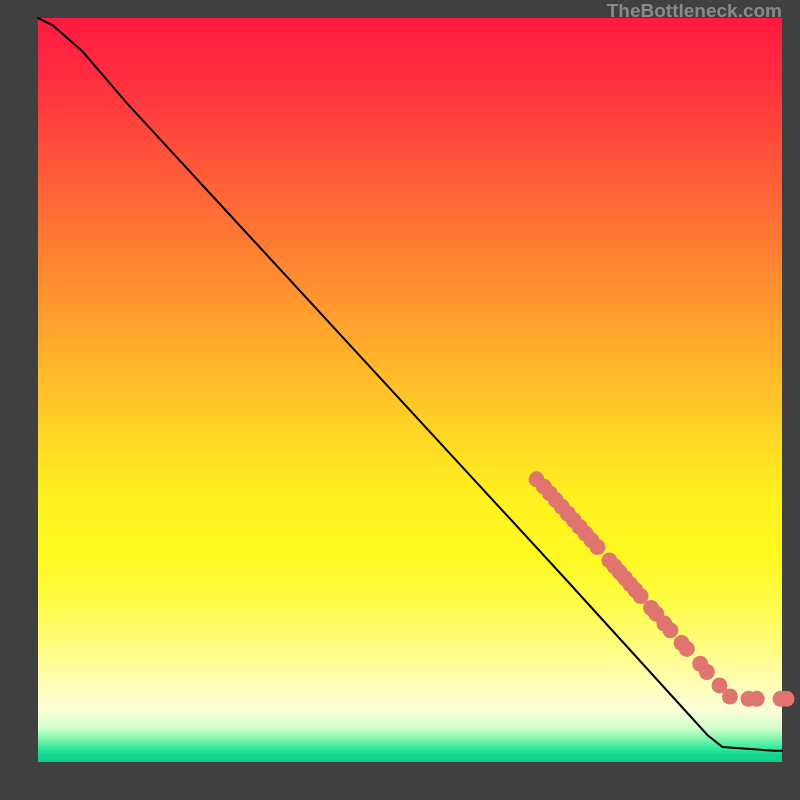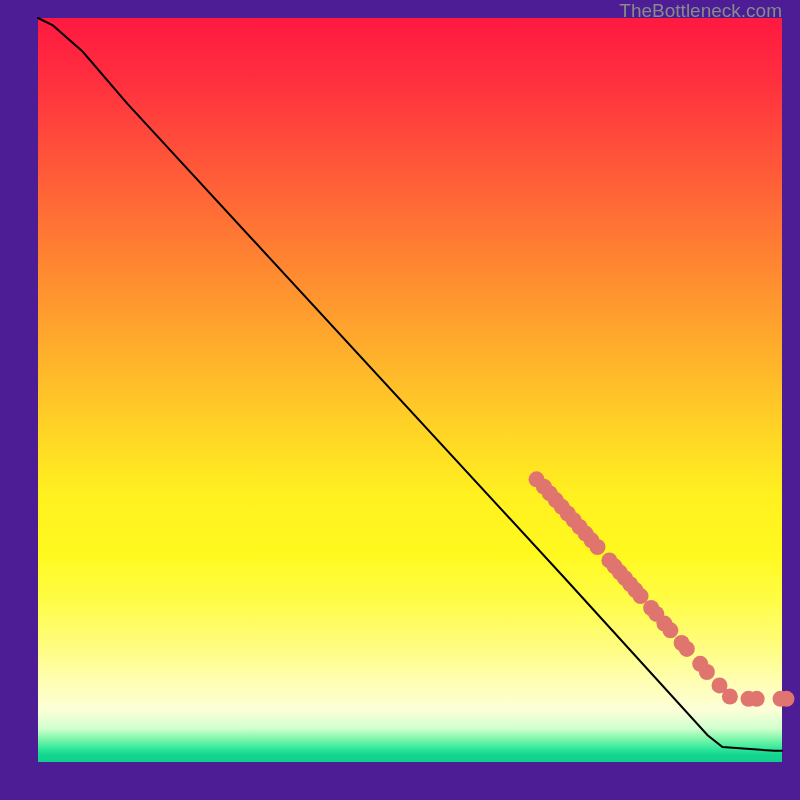--- a/index.html
+++ b/index.html
@@ -7,21 +7,22 @@
     padding: 0;
     width: 800px;
     height: 800px;
     background: #000;
     overflow: hidden;
   }
   .outer {
     position: relative;
     width: 800px;
     height: 800px;
-    background: #4c1d95;
+    background: #404040;
+    font-weight: bold;
   }
   .plot {
     position: absolute;
     left: 38px;
     top: 18px;
     width: 744px;
     height: 744px;
     
     background: linear-gradient(to bottom,
       #ff1941 0%,

